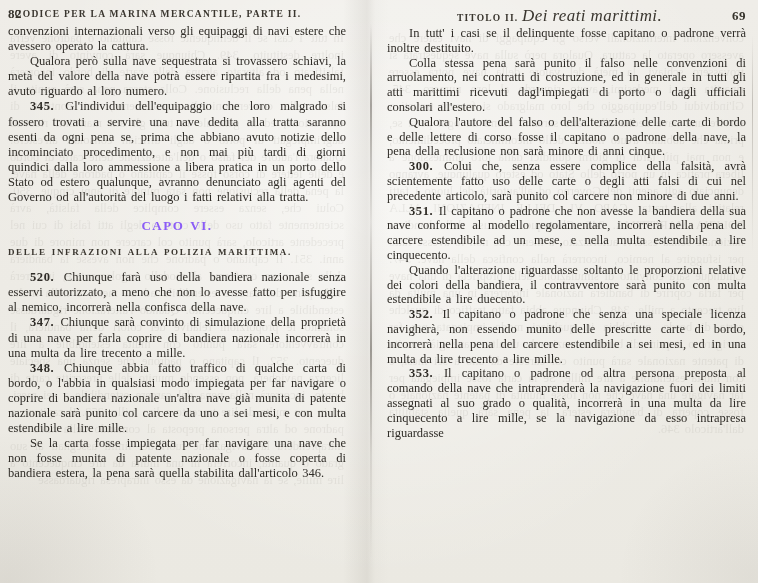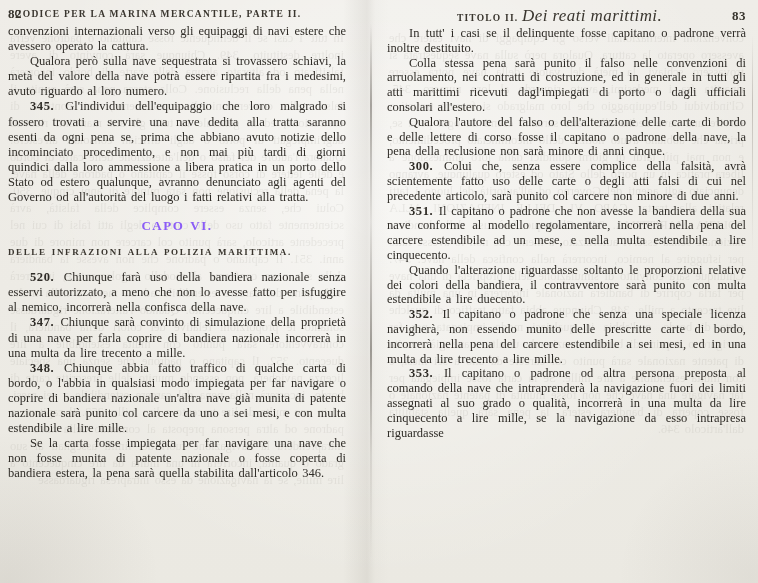--- a/index.html
+++ b/index.html
@@ -101,21 +101,21 @@
     </div>
 </div>
 
 <div class="spine"></div>
 <div class="edge-line"></div>
 
 <div class="page page-right">
   <div class="ghost" id="right-ghost">convenzioni internazionali verso gli equipaggi di navi estere che avessero operato la cattura. Qualora però sulla nave sequestrata si trovassero schiavi, la metà del valore della nave potrà essere ripartita fra i medesimi, avuto riguardo al loro numero. 345. Gl'individui dell'equipaggio che loro malgrado si fossero trovati a servire una nave dedita alla tratta saranno esenti da ogni pena se, prima che abbiano avuto notizie dello incominciato procedimento, e non mai più tardi di giorni quindici dalla loro ammessione a libera pratica in un porto dello Stato od estero qualunque, avranno denunciato agli agenti del Governo od all'autorità del luogo i fatti relativi alla tratta. CAPO VI. DELLE INFRAZIONI ALLA POLIZIA MARITTIMA. 346. Chiunque farà uso della bandiera nazionale senza esservi autorizzato, a meno che non lo avesse fatto per isfuggire al nemico, incorrerà nella confisca della nave. 347. Chiunque sarà convinto di simulazione della proprietà di una nave per farla coprire di bandiera nazionale incorrerà in una multa da lire trecento a mille. 348. Chiunque abbia fatto traffico di qualche carta di bordo, o l'abbia in qualsiasi modo impiegata per far navigare o coprire di bandiera nazionale un'altra nave già munita di patente nazionale sarà punito col carcere da uno a sei mesi, e con multa estendibile a lire mille. Se la carta fosse impiegata per far navigare una nave che non fosse munita di patente nazionale o fosse coperta di bandiera estera, la pena sarà quella stabilita dall'articolo 346.</div>
   <div class="header-row">
     <span class="running-head"><span class="titolo-caps">TITOLO II.</span> <span class="titolo-italic">Dei reati marittimi.</span></span>
-    <span class="page-num">83</span>
+    <span class="page-num">69</span>
   </div>
   <div class="content" id="right-content">
       <p class="para indent">In tutt' i casi se il delinquente fosse capitano o padrone verrà inoltre destituito.</p>
       <p class="para indent">Colla stessa pena sarà punito il falso nelle convenzioni di arruolamento, nei contratti di costruzione, ed in generale in tutti gli atti marittimi ricevuti dagl'impiegati di porto o dagli ufficiali consolari all'estero.</p>
       <p class="para indent">Qualora l'autore del falso o dell'alterazione delle carte di bordo e delle lettere di corso fosse il capitano o padrone della nave, la pena della reclusione non sarà minore di anni cinque.</p>
       <p class="para indent"><b class="artnum">300. </b>Colui che, senza essere complice della falsità, avrà scientemente fatto uso delle carte o degli atti falsi di cui nel precedente articolo, sarà punito col carcere non minore di due anni.</p>
       <p class="para indent"><b class="artnum">351. </b>Il capitano o padrone che non avesse la bandiera della sua nave conforme al modello regolamentare, incorrerà nella pena del carcere estendibile ad un mese, e nella multa estendibile a lire cinquecento.</p>
       <p class="para indent">Quando l'alterazione riguardasse soltanto le proporzioni relative dei colori della bandiera, il contravventore sarà punito con multa estendibile a lire duecento.</p>
       <p class="para indent"><b class="artnum">352. </b>Il capitano o padrone che senza una speciale licenza navigherà, non essendo munito delle prescritte carte di bordo, incorrerà nella pena del carcere estendibile a sei mesi, ed in una multa da lire trecento a lire mille.</p>
       <p class="para indent"><b class="artnum">353. </b>Il capitano o padrone od altra persona preposta al comando della nave che intraprenderà la navigazione fuori dei limiti assegnati al suo grado o qualità, incorrerà in una multa da lire cinquecento a lire mille, se la navigazione da esso intrapresa riguardasse</p>

